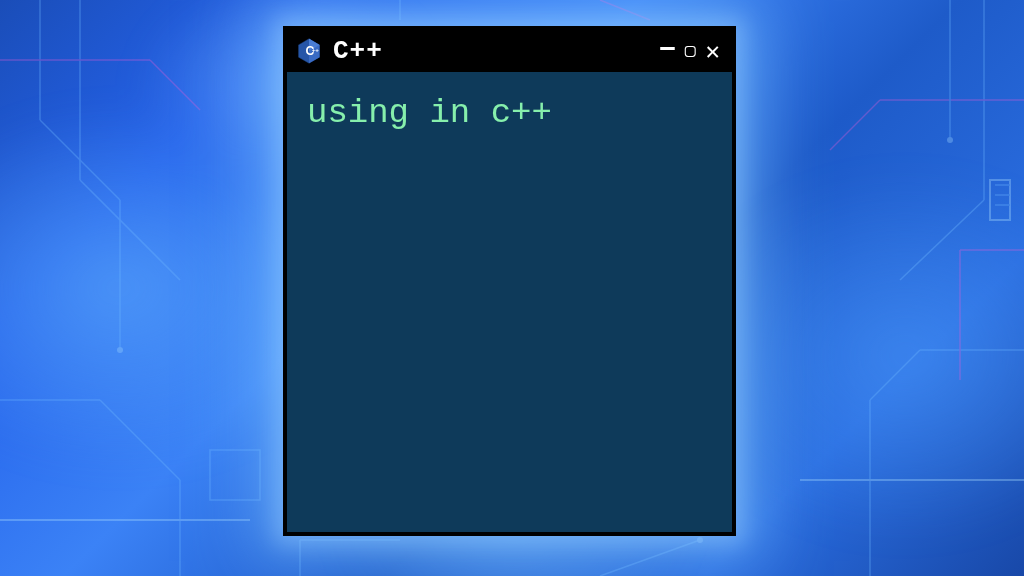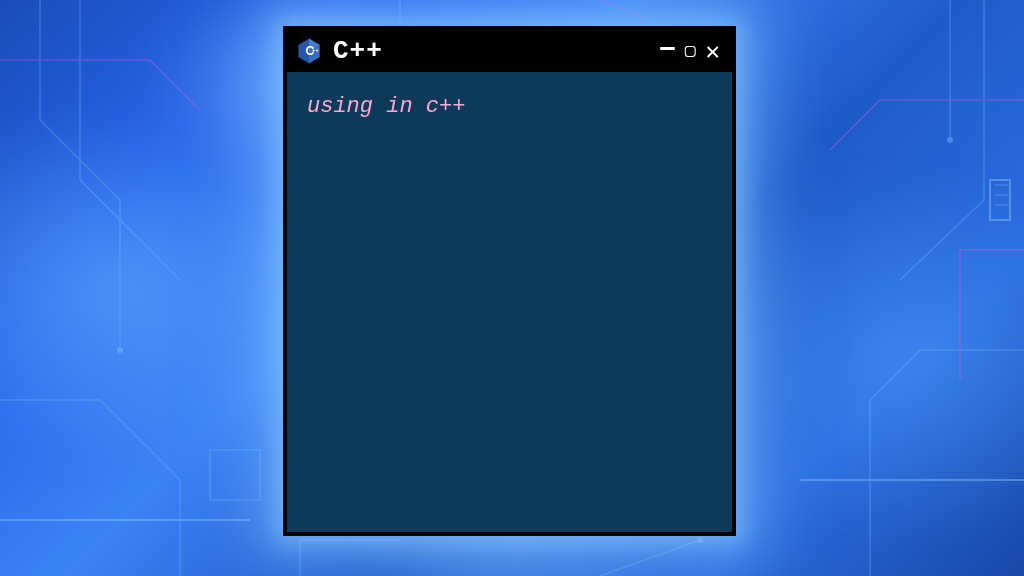--- a/index.html
+++ b/index.html
@@ -94,26 +94,25 @@
     }
     .win-btn.min { position: relative; top: -4px; }
     .win-btn.max { font-size: 18px; position: relative; top: -1px; }
     .win-btn.close { font-size: 24px; }
     .content {
       flex: 1;
       background: #0e3a5a;
       padding: 22px 20px;
     }
     .content-text {
-      color: #f9a8d4;
+      color: #86efac;
       font-family: 'Consolas', 'Courier New', monospace;
-      font-size: 22px;
+      font-size: 34px;
       letter-spacing: 0px;
       white-space: pre;
-      font-style: italic;
     }
   </style>
 </head>
 <body>
 
 <div class="bg-layer">
   <svg class="circuit" viewBox="0 0 1024 576">
 
     <line x1="40" y1="0" x2="40" y2="120"></line>
     <line x1="40" y1="120" x2="120" y2="200"></line>

